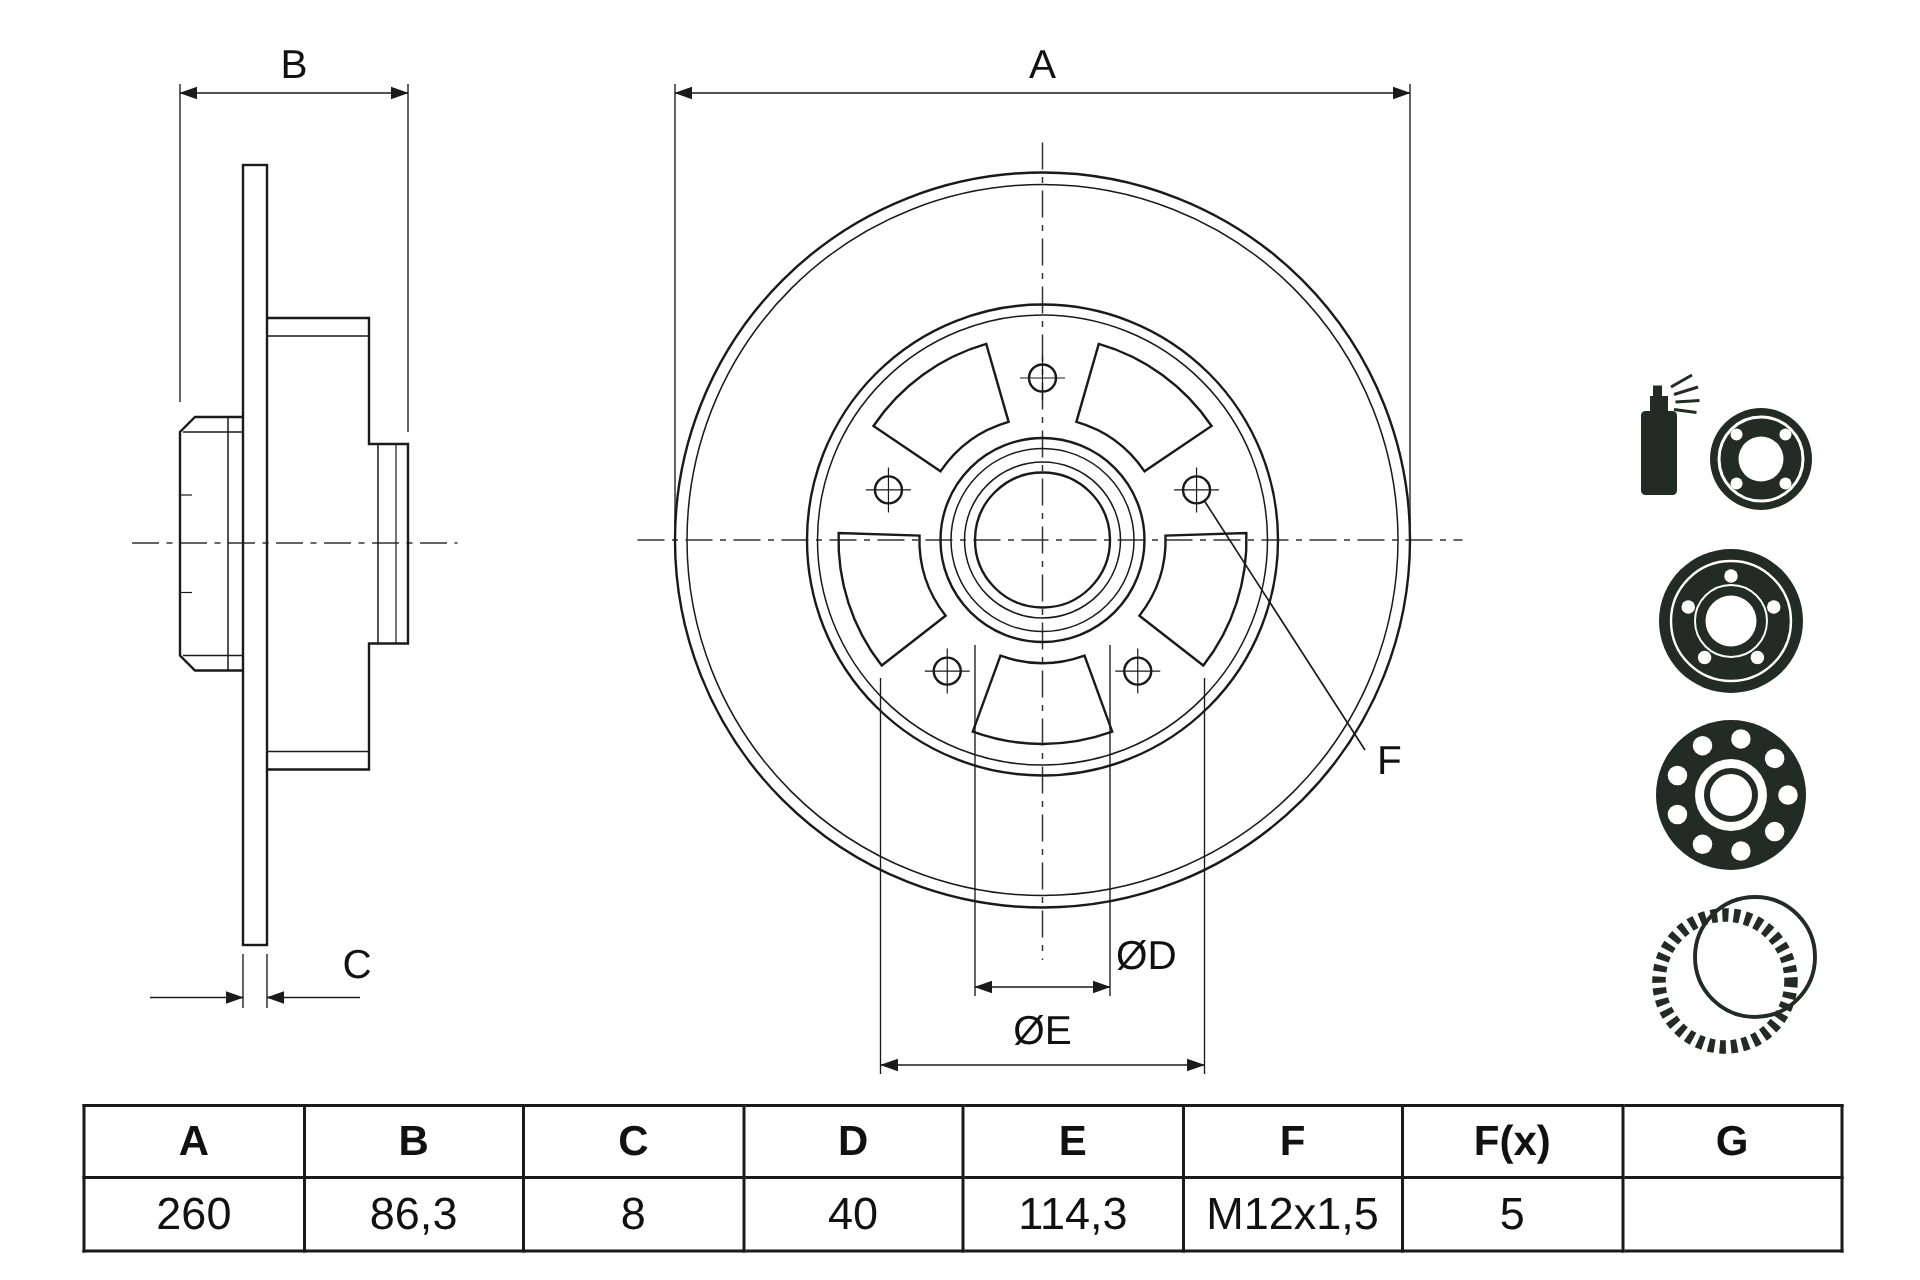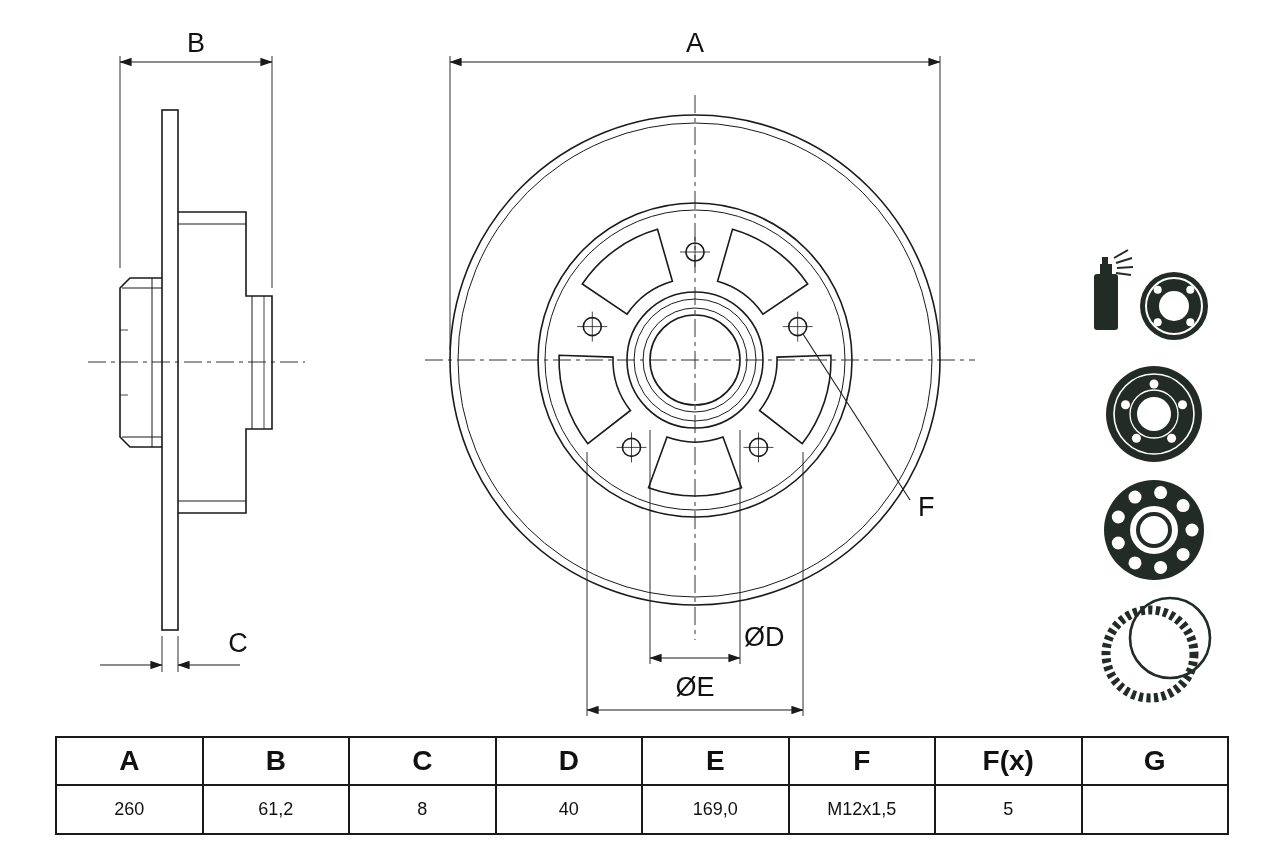--- a/index.html
+++ b/index.html
@@ -15,21 +15,21 @@
   .lead { stroke:#1a1a1a; fill:none; stroke-width:1.1; }
   text.dl { font-family:"Liberation Sans",sans-serif; font-size:27px; fill:#111; }
   .ink  { fill:#222b26; stroke:none; }
   .inkln{ stroke:#222b26; fill:none; }
 
   table.spec { position:absolute; left:55px; top:736px; width:1174px;
                border-collapse:collapse; table-layout:fixed; background:#fff; }
   table.spec th, table.spec td { border:2px solid #1a1a1a; text-align:center;
                font-family:"Liberation Sans",sans-serif; color:#111; }
   table.spec th { font-size:28px; font-weight:bold; height:44px; }
-  table.spec td { font-size:18px; font-weight:normal; height:45px; }
+  table.spec td { font-size:30px; font-weight:normal; height:45px; }
 </style>
 </head>
 <body>
 
 <div id="stage">
 
 <svg width="1280" height="734" viewBox="0 0 1280 734">
   <defs>
     <marker id="arr" viewBox="0 0 10 7" refX="9.6" refY="3.5" markerWidth="11" markerHeight="8" orient="auto-start-reverse">
       <path d="M0,0 L10,3.5 L0,7 Z" fill="#1a1a1a"></path>
@@ -202,24 +202,24 @@
       <th>D</th>
       <th>E</th>
       <th>F</th>
       <th>F(x)</th>
       <th>G</th>
     </tr>
   </thead>
   <tbody>
     <tr>
       <td>260</td>
-      <td>61,2</td>
+      <td>86,3</td>
       <td>8</td>
       <td>40</td>
-      <td>169,0</td>
+      <td>114,3</td>
       <td>M12x1,5</td>
       <td>5</td>
       <td></td>
     </tr>
   </tbody>
 </table>
 
 </div>
 
 </body></html>

